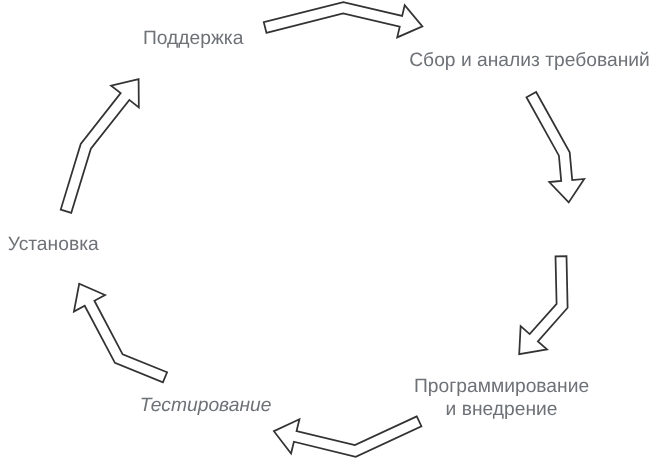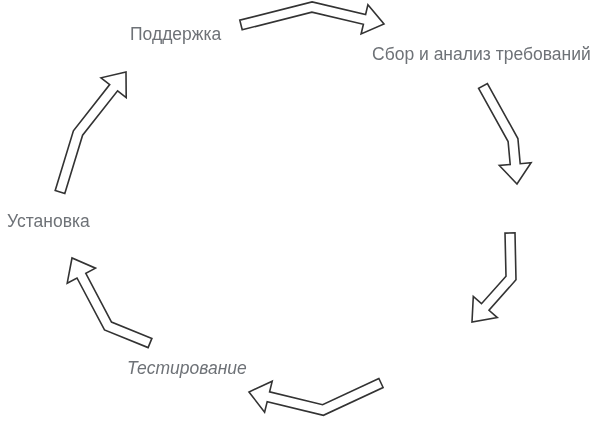--- a/index.html
+++ b/index.html
@@ -46,17 +46,19 @@
   <svg class="arrow-layer" width="606" height="422" viewBox="0 0 606 422" xmlns="http://www.w3.org/2000/svg">
     <path d="M242.2,29.8 L311.9,12.1 L363.4,24.3 L361.1,34.0 L384,24 L367.9,4.8 L365.6,14.5 L312.1,1.9 L239.8,20.2 Z" fill="#ffffff" stroke="#333333"></path>
     <path d="M478.6,88.4 L508.1,141.5 L510.2,164.5 L499.3,165.5 L517,184 L531.1,162.7 L520.2,163.7 L517.9,138.5 L487.4,83.6 Z" fill="#ffffff" stroke="#333333"></path>
     <path d="M505.0,233.1 L506.0,276.2 L481.5,303.7 L473.3,296.4 L472,322 L497.3,317.6 L489.0,310.3 L516.0,279.8 L515.0,232.9 Z" fill="#ffffff" stroke="#333333"></path>
     <path d="M378.9,378.5 L322.6,404.7 L269.6,391.9 L272.2,381.2 L249,392 L264.6,412.2 L267.2,401.6 L323.4,415.3 L383.1,387.5 Z" fill="#ffffff" stroke="#333333"></path>
     <path d="M151.9,338.4 L111.5,322.1 L85.8,273.4 L95.5,268.2 L72,258 L67.2,283.2 L77.0,278.0 L104.5,329.9 L148.1,347.6 Z" fill="#ffffff" stroke="#333333"></path>
     <path d="M64.8,193.5 L82.6,135.2 L117.6,90.8 L126.2,97.6 L126,72 L101.0,77.8 L109.7,84.6 L73.4,130.8 L55.2,190.5 Z" fill="#ffffff" stroke="#333333"></path>
   </svg>
 
   <div class="node-label label-requirements">Сбор и анализ требований</div>
+  <div class="node-label label-programming">Программирование
+и внедрение</div>
   <div class="node-label label-testing">Тестирование</div>
   <div class="node-label label-installation">Установка</div>
   <div class="node-label label-support">Поддержка</div>
 
 </div>
 
 </body></html>

